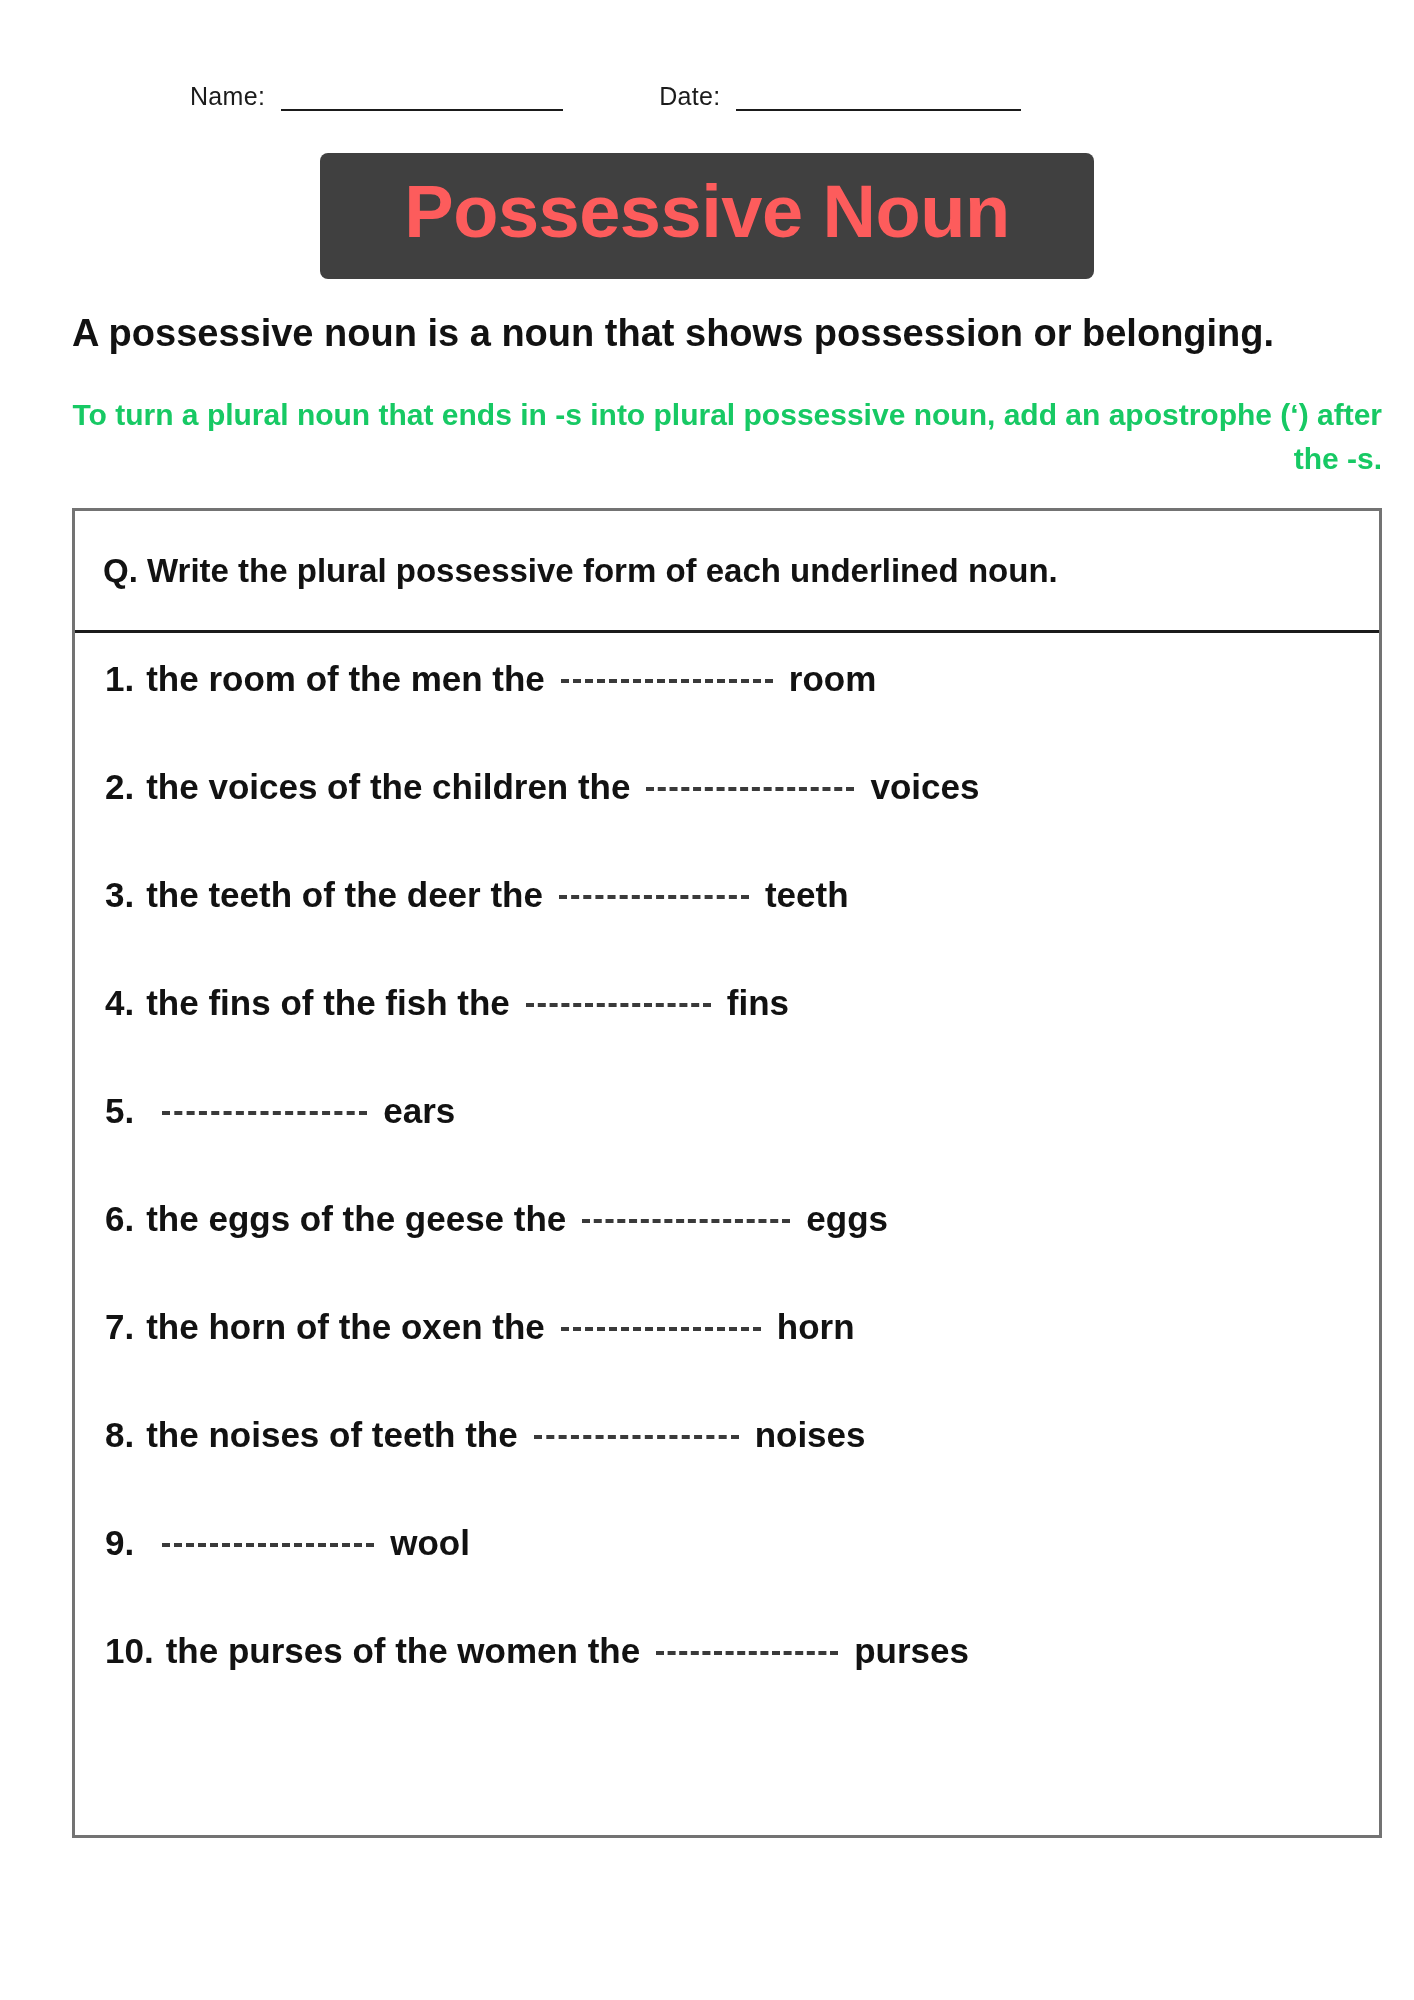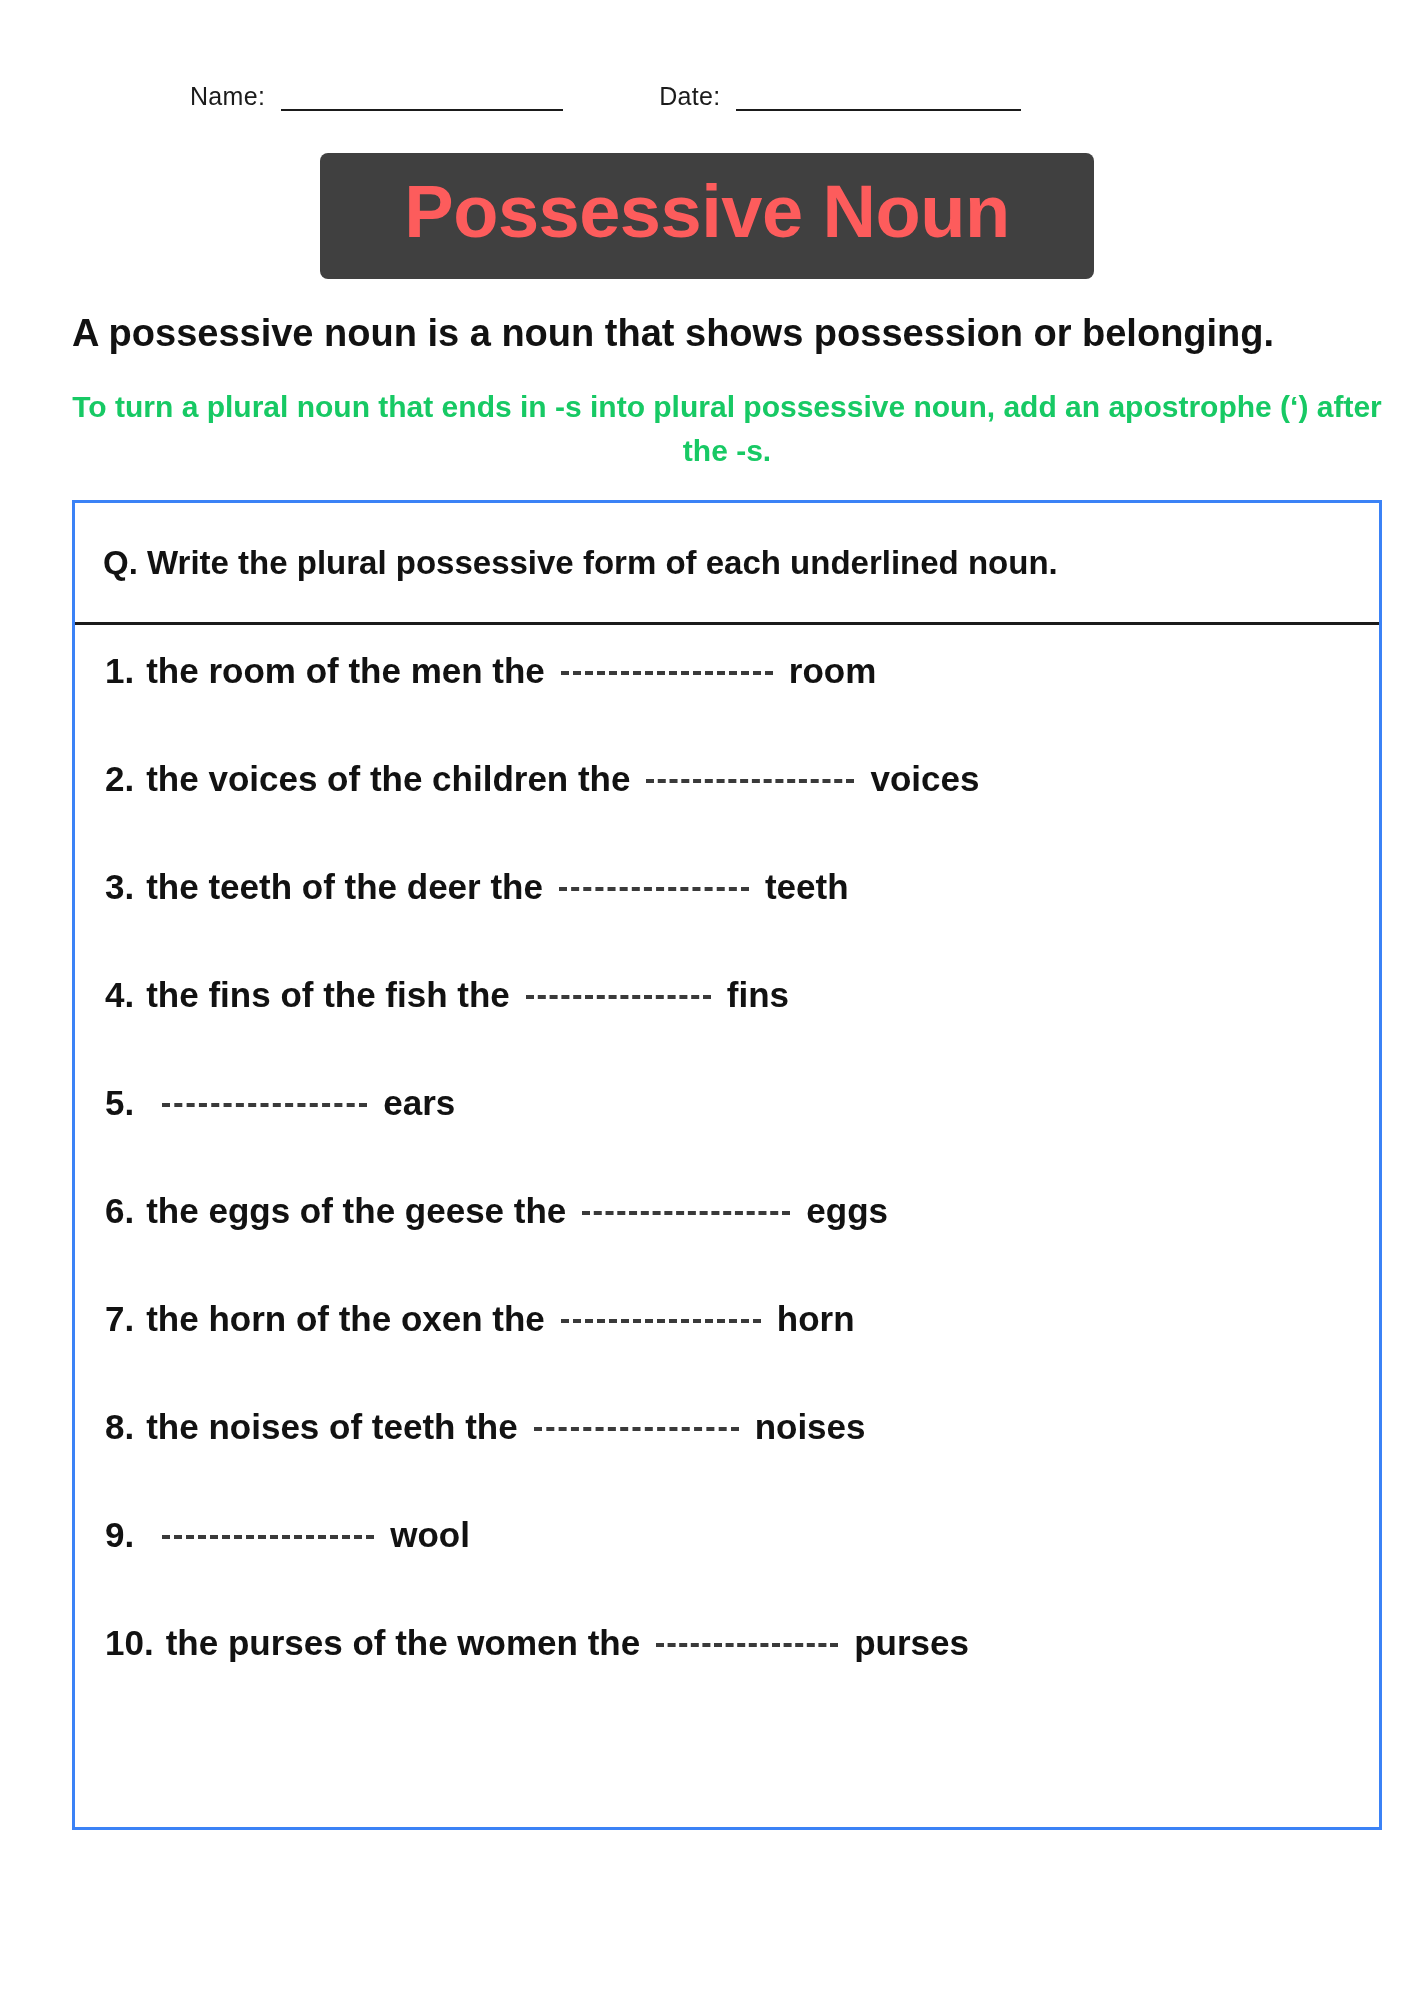--- a/index.html
+++ b/index.html
@@ -70,33 +70,33 @@
   
   .definition {
     margin: 28px auto 0 auto;
     width: 1310px;
     font-size: 38px;
     font-weight: bold;
     line-height: 1.38;
     color: #121212;
   }
   .rule {
-    margin: 26px auto 0 auto;
+    margin: 34px auto 0 auto;
     width: 1310px;
-    text-align: center;
+    text-align: right;
     font-size: 30px;
     font-weight: bold;
     line-height: 1.45;
     color: #17c964;
   }
 
   
   .qbox {
     margin: 28px 0 0 0;
-    border: 3px solid #3b82f6;
+    border: 3px solid #737373;
     box-sizing: border-box;
     width: 1310px;
     height: 1330px;
   }
   .qhead {
     border-bottom: 3px solid #1b1b1b;
     box-sizing: border-box;
     height: 122px;
     display: flex;
     align-items: center;

